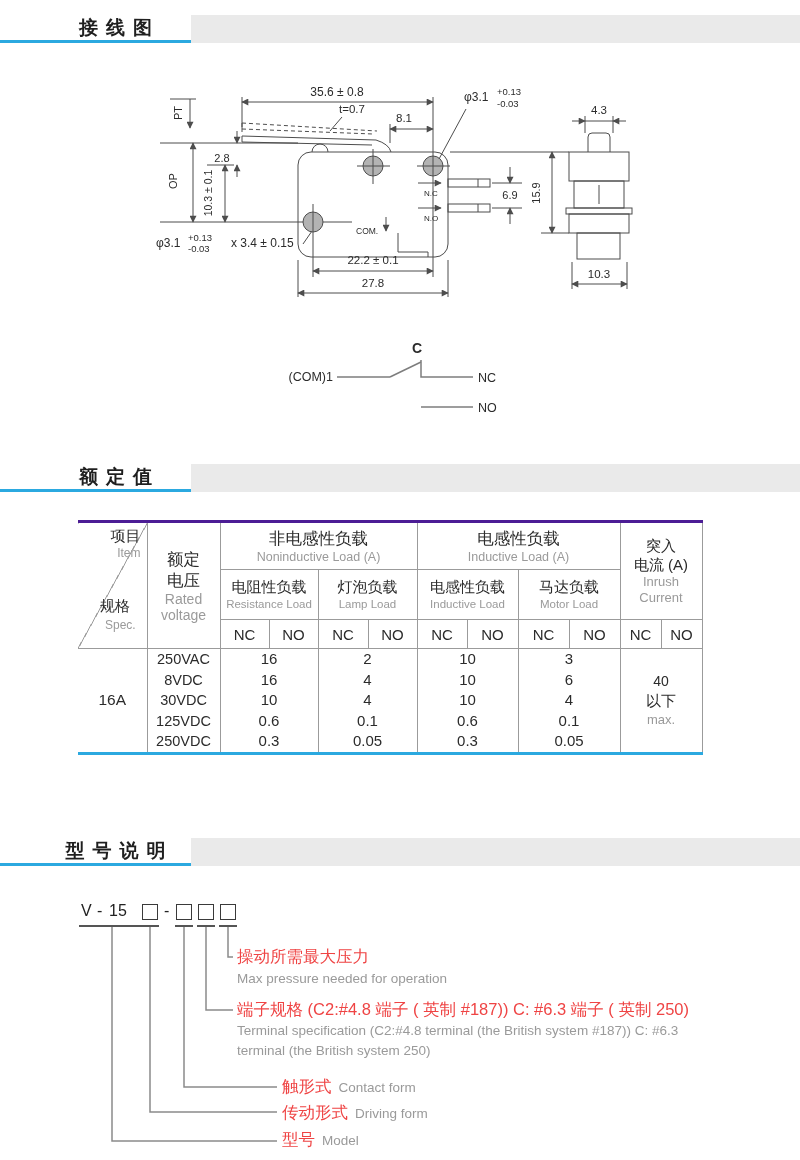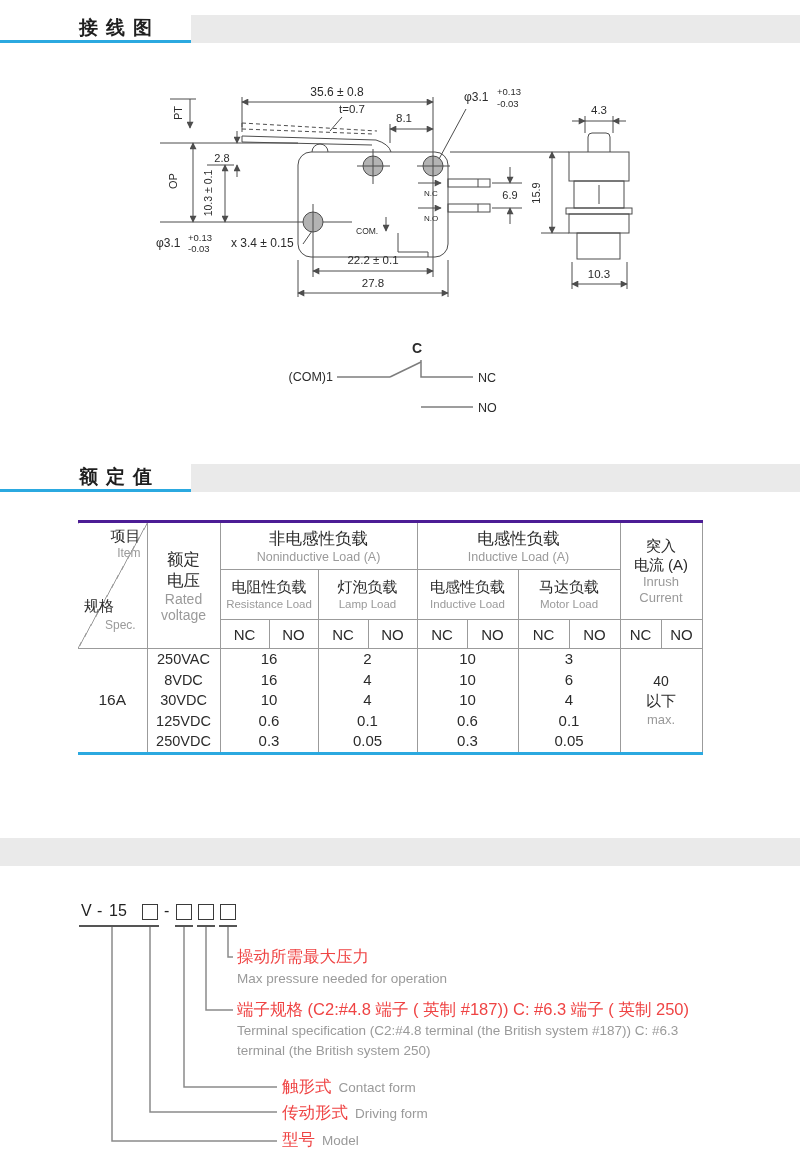--- a/index.html
+++ b/index.html
@@ -30,21 +30,21 @@
   .cn-lg { font-size:16.5px; line-height:21px; color:#2b2b2b; }
   .cn-md { font-size:15px; line-height:20px; color:#2b2b2b; }
   .en-sm { font-size:12.5px; line-height:16px; color:#9a9a9a; }
   .en-xs { font-size:11.5px; line-height:15px; color:#9a9a9a; }
   .ncno  { font-size:15px; color:#2b2b2b; }
   .corner { position:relative;
     background-image:linear-gradient(to bottom right, transparent 49.6%, #9b9b9b 49.6%, #9b9b9b 50.45%, transparent 50.45%); }
   .corner div { position:absolute; }
   .c-item   { right:6px; top:4px;  font-size:15px; }
   .c-itemen { right:6px; top:23px; font-size:12px; color:#9a9a9a;text-align:center; }
-  .c-spec   { left:6px;  top:74px; font-size:15px; }
+  .c-spec   { left:22px;  top:74px; font-size:15px; }
   .c-specen { left:6px;  top:95px; font-size:12px; color:#9a9a9a;margin-left:21px; }
   .stack5 div { line-height:20.6px; font-size:15px; }
   .volts div  { line-height:20.6px; font-size:14.5px; }
   .inrush-val .v  { font-size:14px; line-height:19px; }
   .inrush-val .cn { font-size:15px; line-height:20px; }
   .inrush-val .en { font-size:13px; line-height:17px; color:#9a9a9a; }
 
   
   .model-sec { position:absolute; left:0; top:878px; width:800px; height:282px; }
   .model-sec .abs { position:absolute; }
@@ -352,20 +352,21 @@
       <td colspan="2" class="inrush-val">
         <div class="v">40</div>
         <div class="cn">以下</div>
         <div class="en">max.</div>
       </td>
     </tr>
   </tbody>
     </table>
 
   <div class="sec-header" style="top:838px">
+    <div class="title-box">型号说明</div>
     <div class="gray-fill"></div>
   </div>
 
   <div class="model-sec">
 
     <svg class="conn-svg" viewBox="0 0 800 282">
       <path d="M228,49 V79 H233" stroke="#8a8a8a" stroke-width="1.5" fill="none"></path>
       <path d="M206,49 V132 H233" stroke="#8a8a8a" stroke-width="1.5" fill="none"></path>
       <path d="M184,49 V209 H277" stroke="#8a8a8a" stroke-width="1.5" fill="none"></path>
       <path d="M150,49 V234 H277" stroke="#8a8a8a" stroke-width="1.5" fill="none"></path>

